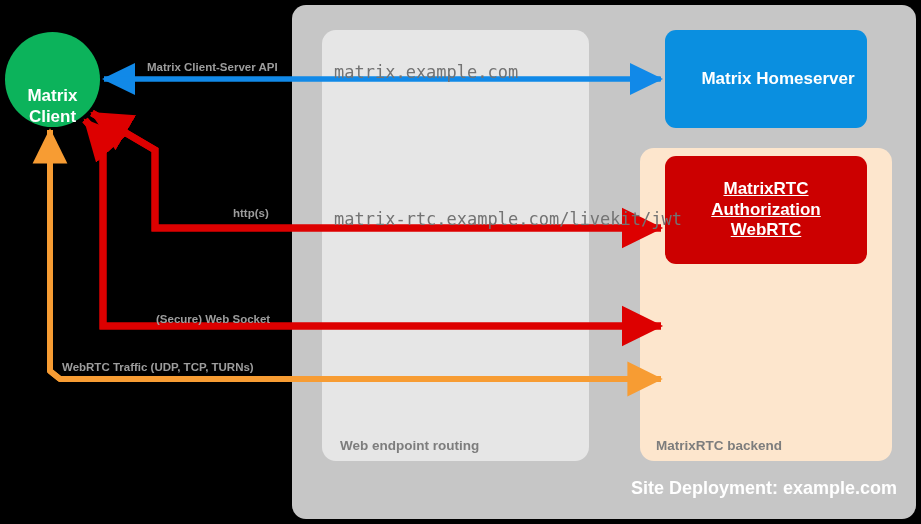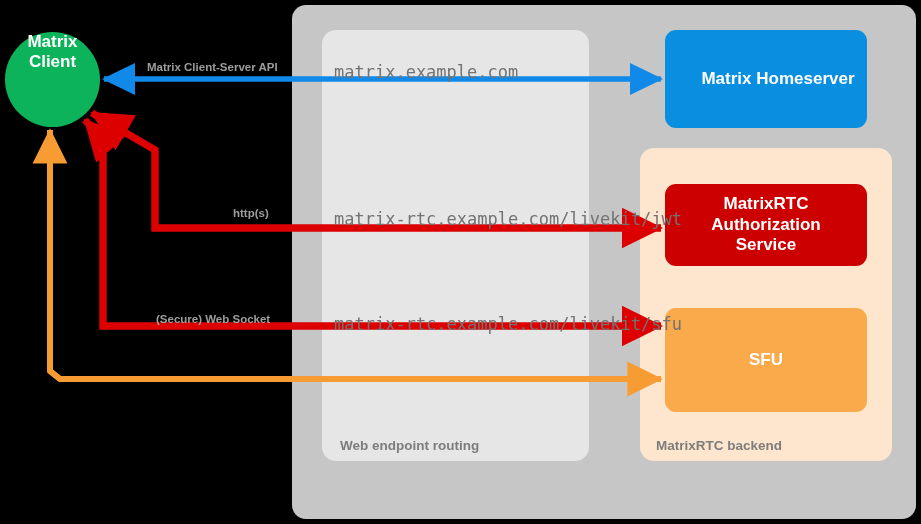--- a/index.html
+++ b/index.html
@@ -65,46 +65,47 @@
     top: 30px;
     width: 202px;
     height: 98px;
     background: #0a8fe0;
     border-radius: 11px;
     font-size: 17px;
     padding-left: 24px;
   }
   .auth-service {
     left: 665px;
-    top: 184px;
+    top: 156px;
     width: 202px;
-    height: 82px;
+    height: 108px;
     background: #cc0000;
     border-radius: 11px;
     font-size: 17px;
+    text-decoration: underline;
   }
   .sfu {
     left: 665px;
     top: 308px;
     width: 202px;
     height: 104px;
     background: #faa94b;
     border-radius: 11px;
     font-size: 17px;
   }
   .client-circle {
     position: absolute;
     left: 5px;
     top: 32px;
     width: 95px;
     height: 95px;
     border-radius: 50%;
     background: #0cb35b;
     display: flex;
-    align-items: flex-start;
+    align-items: flex-end;
     justify-content: center;
     text-align: center;
     color: #ffffff;
     font-weight: bold;
     font-size: 17px;
     line-height: 1.2;
   }
   .zone-label {
     position: absolute;
     color: #7d7d7d;
@@ -205,33 +206,31 @@
   </div>
 
   <div class="node homeserver">
     <span>Matrix Homeserver</span>
   </div>
 
   <div class="node auth-service">
     <div>
       <div>MatrixRTC</div>
       <div>Authorization</div>
-      <div>Service</div>
+      <div>WebRTC</div>
     </div>
   </div>
 
-  <div class="node sfu">
-    <span>SFU</span>
-  </div>
 
   <div class="zone-label web">Web endpoint routing</div>
   <div class="zone-label rtc">MatrixRTC backend</div>
 
+  <div class="site-title">Site Deployment: example.com</div>
 
   <div class="flow-label l-csapi">Matrix Client-Server API</div>
   <div class="flow-label l-https">http(s)</div>
   <div class="flow-label l-ws">(Secure) Web Socket</div>
+  <div class="flow-label l-webrtc">WebRTC Traffic (UDP, TCP, TURNs)</div>
 
   <div class="url-label u-cs">matrix.example.com</div>
   <div class="url-label u-jwt">matrix-rtc.example.com/livekit/jwt</div>
-  <div class="url-label u-sfu">matrix-rtc.example.com/livekit/sfu</div>
 
 </div>
 
 </body></html>

